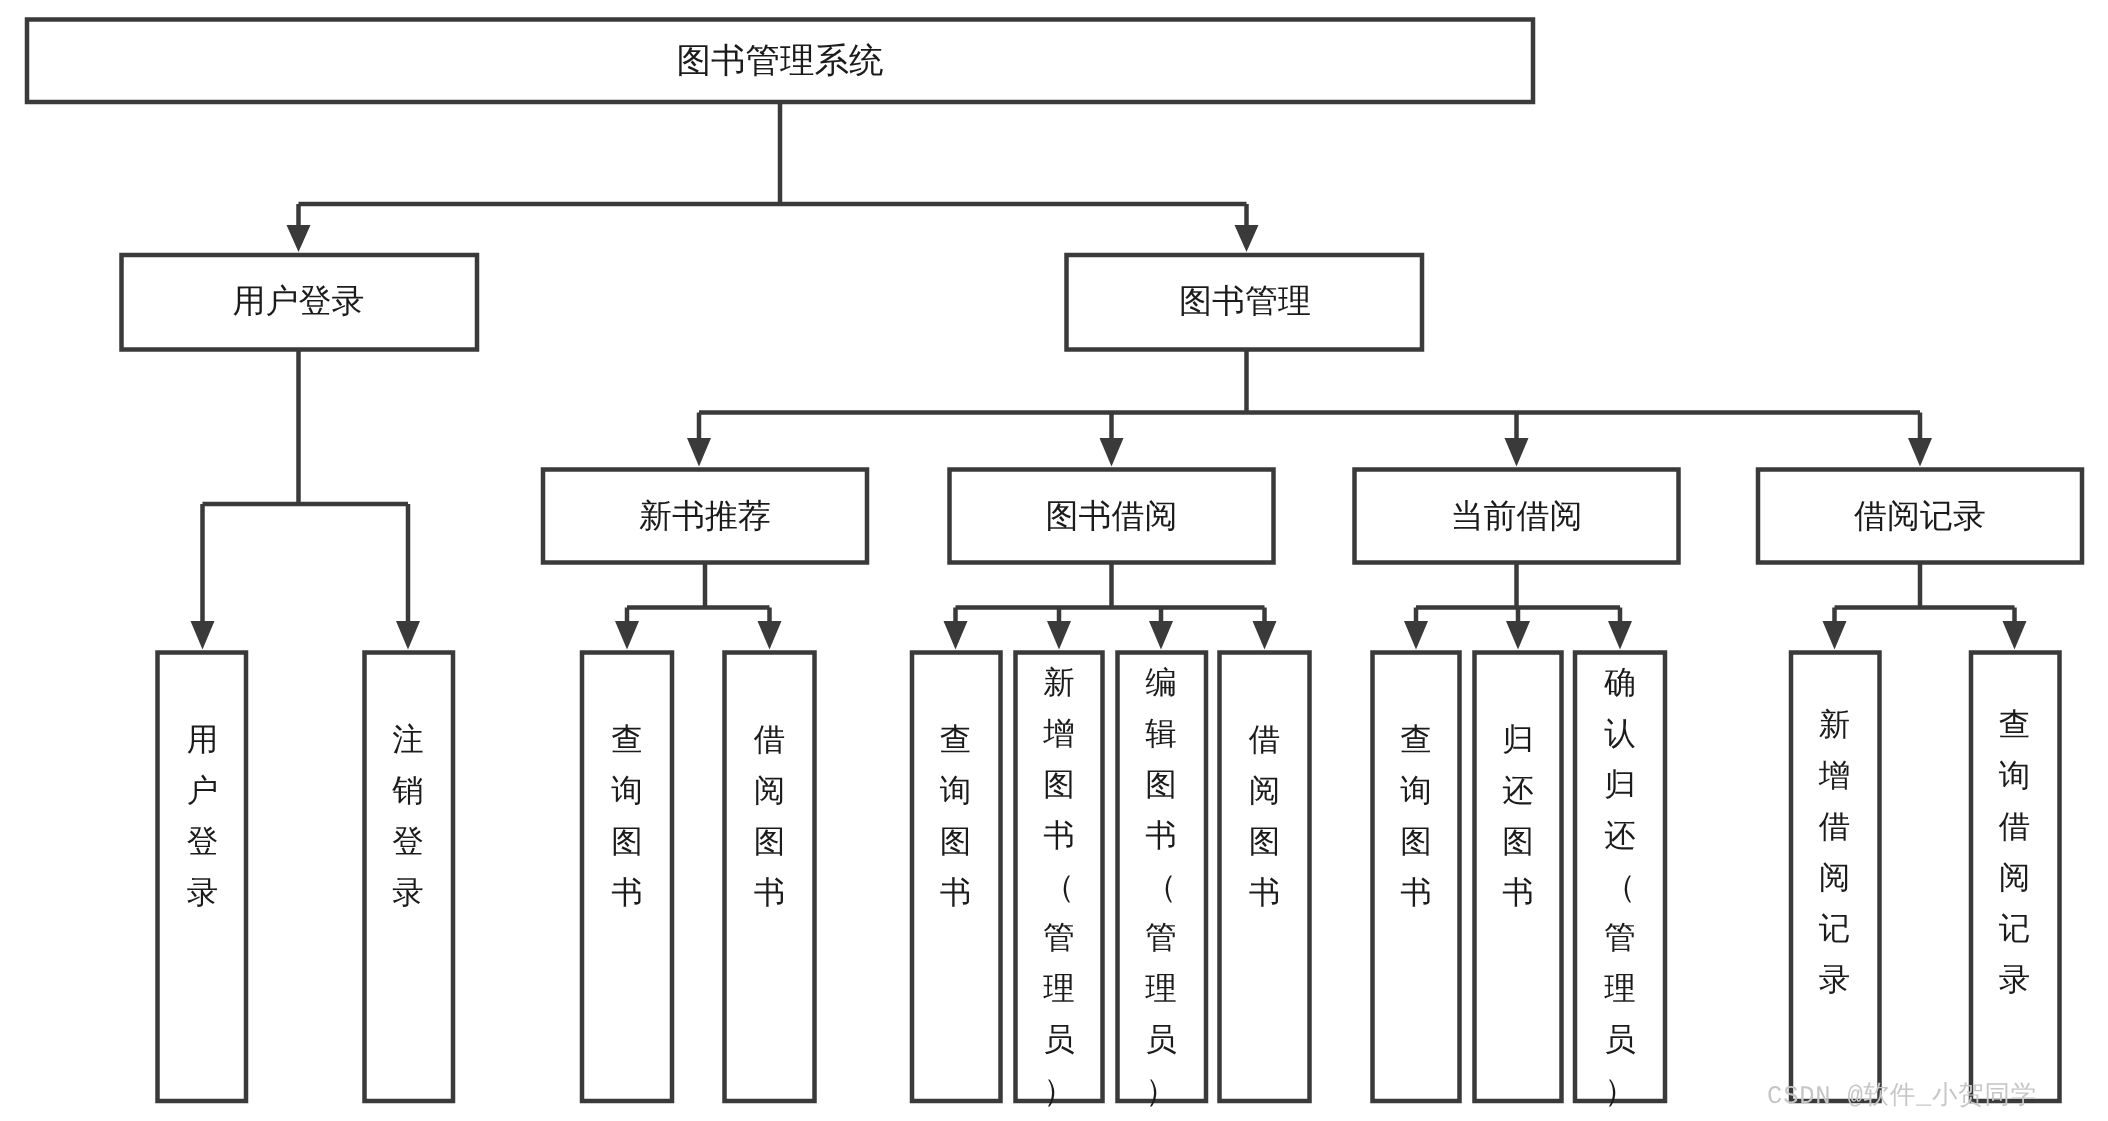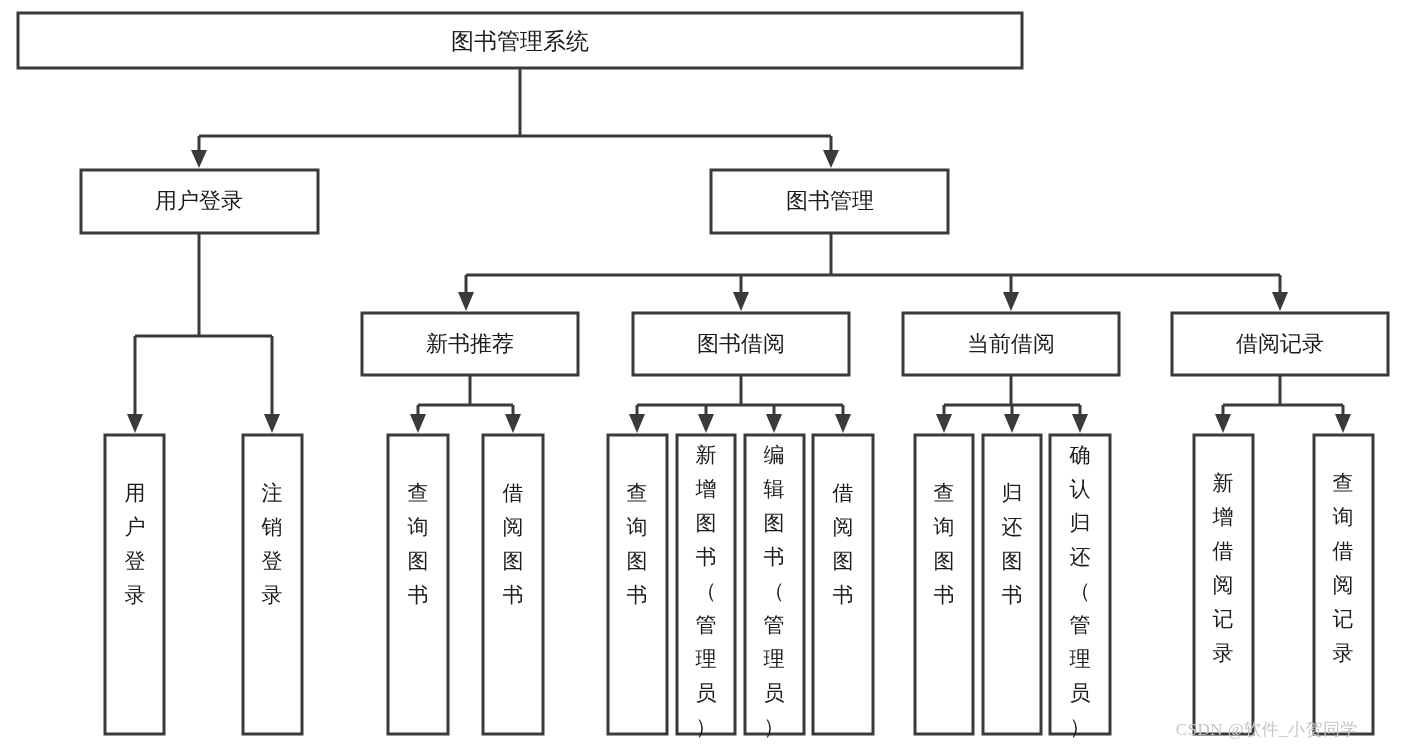--- a/index.html
+++ b/index.html
@@ -57,21 +57,21 @@
   .arrow-head {
     fill: #3a3a3a;
     stroke: none;
   }
   .watermark-text {
     position: absolute;
     right: 10px;
     bottom: 6px;
     color: #c6c6c6;
     font-size: 17px;
-    font-family: Liberation Serif, serif;
+    font-family: Liberation Mono, monospace;
     white-space: nowrap;
     letter-spacing: 0.5px;
   }
 </style>
 </head>
 <body>
 
 <div id="diagram-root">
 
   <svg id="flow-svg" viewBox="0 0 1405 747">

